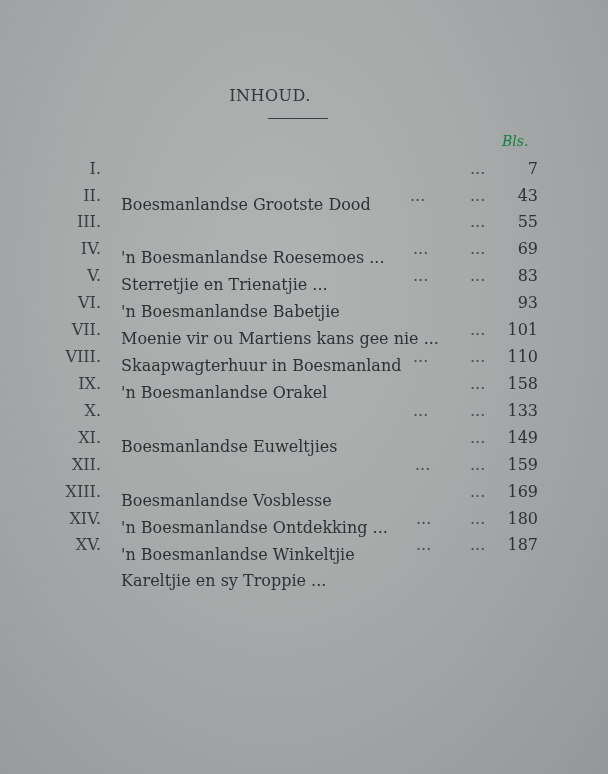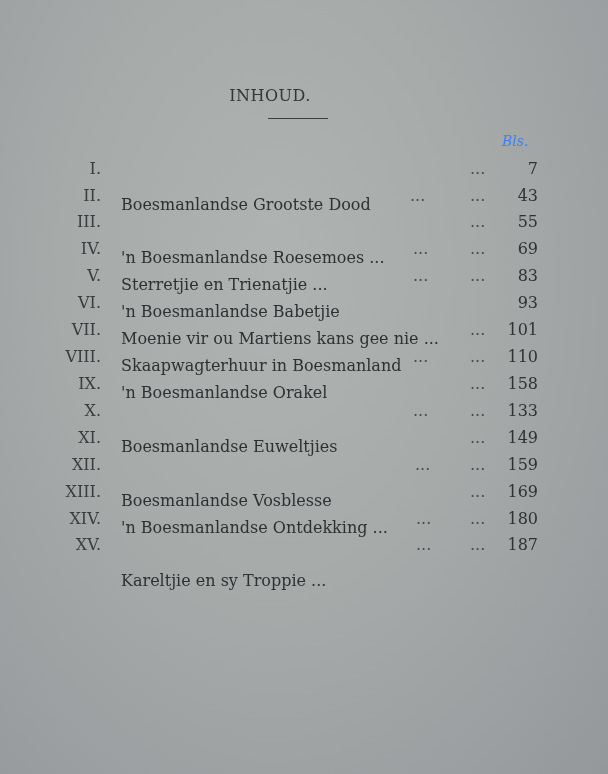--- a/index.html
+++ b/index.html
@@ -38,21 +38,21 @@
       width: 60px;
       height: 0;
       border-top: 1.5px solid #3c3f42;
     }
     .col-header {
       position: absolute;
       left: 502px;
       top: 133px;
       font-style: italic;
       font-size: 14px;
-      color: #3b82f6;
+      color: #15803d;
     }
     .toc {
       position: absolute;
       left: 0;
       top: 156px;
       width: 608px;
     }
     .row {
       position: absolute;
       left: 0;
@@ -172,20 +172,21 @@
       <span class="page-num">159</span>
     </div>
     <div class="row" style="top:323px">
       <span class="num">XIII.</span>
       <span class="entry-title">'n Boesmanlandse Ontdekking ...</span>
       <span class="dots2">...</span>
       <span class="page-num">169</span>
     </div>
     <div class="row" style="top:350px">
       <span class="num">XIV.</span>
+      <span class="entry-title">'n Boesmanlandse Winkeltjie</span>
       <span class="dots1" style="left:416px">...</span>
       <span class="dots2">...</span>
       <span class="page-num">180</span>
     </div>
     <div class="row" style="top:376px">
       <span class="num">XV.</span>
       <span class="entry-title">Kareltjie en sy Troppie ...</span>
       <span class="dots1" style="left:416px">...</span>
       <span class="dots2">...</span>
       <span class="page-num">187</span>

